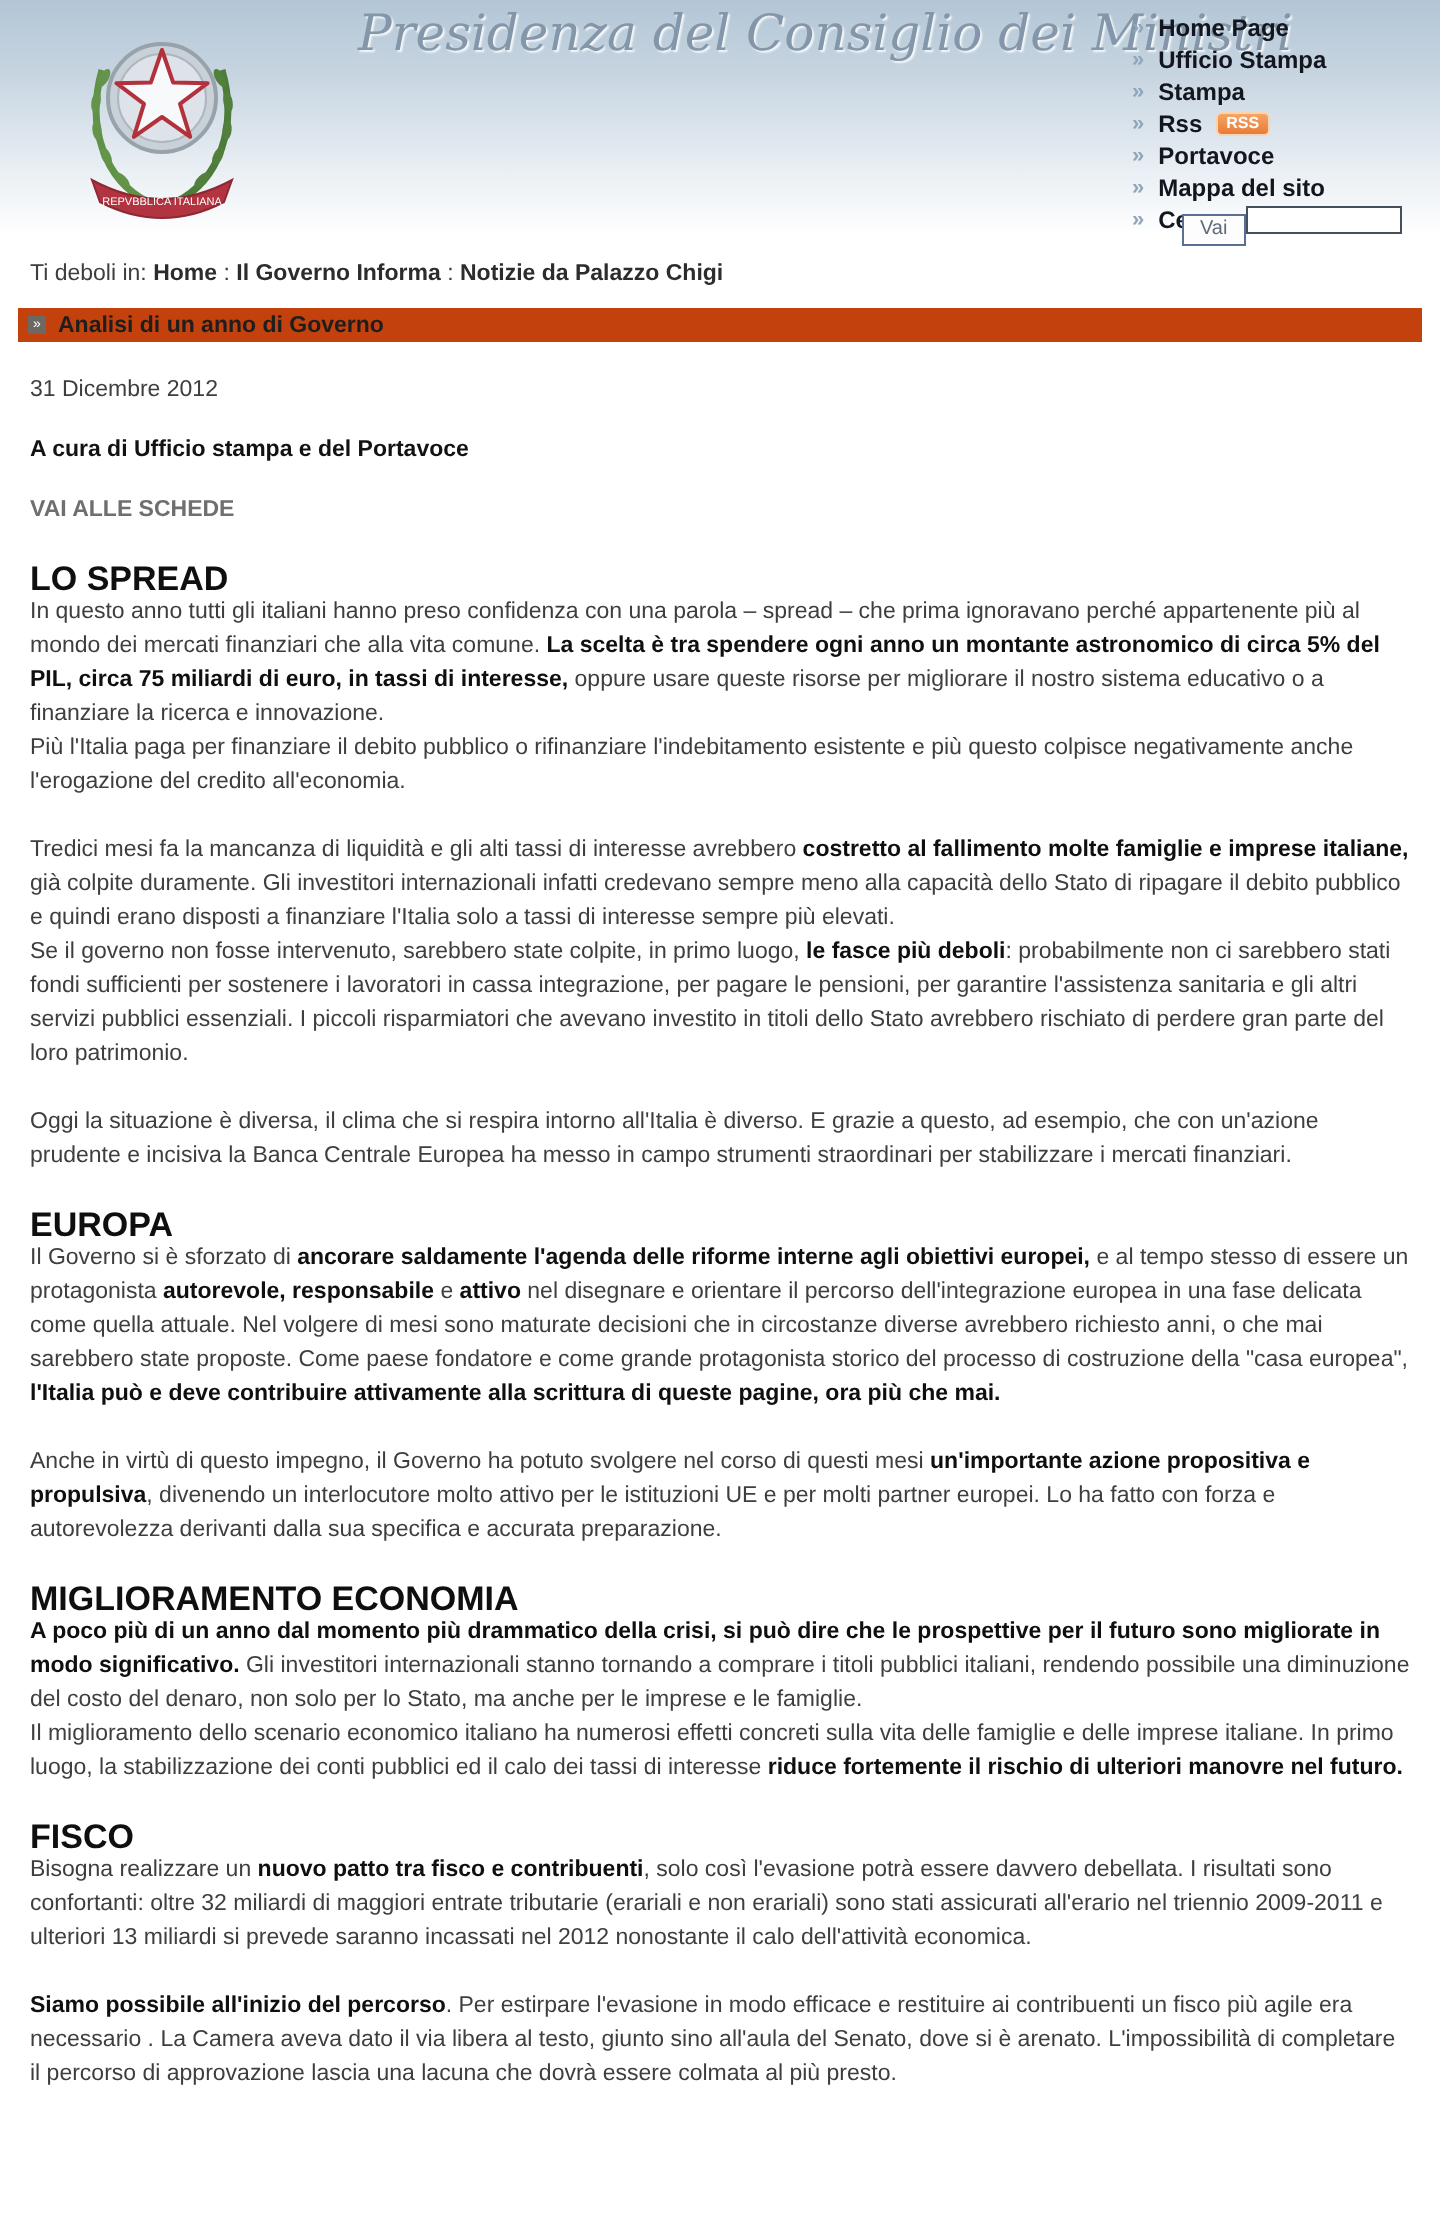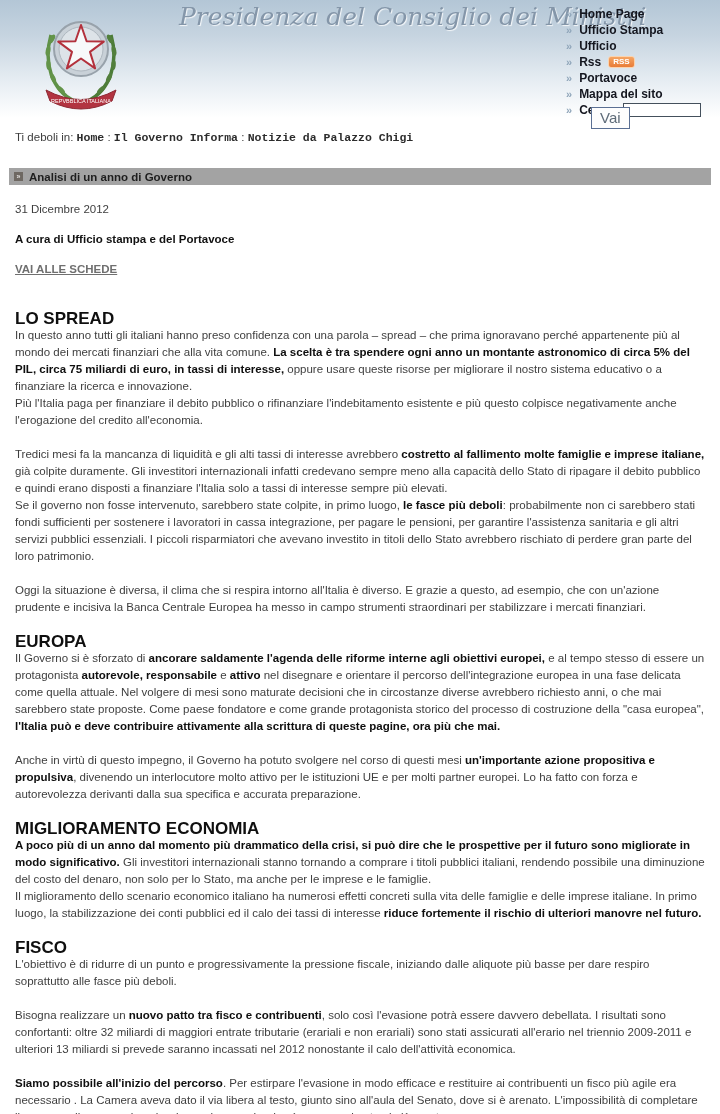--- a/index.html
+++ b/index.html
@@ -26,41 +26,41 @@
   .header-nav { position:absolute; right:6px; top:6px; width:148px; margin:0; padding:0; list-style:none; }
   .header-nav li { display:flex; align-items:center; gap:7px; height:16px; font-size:12px; font-weight:bold; color:#14161f; }
   .chev { color:#90a6ba; font-size:11px; font-weight:bold; flex:0 0 auto; }
   .rss-badge {
     background:linear-gradient(#f5a563,#e87c38); color:#fff; font-size:8px; font-weight:bold;
     padding:1px 4px; border-radius:3px; border:1px solid #fbd3ae; line-height:1; cursor:pointer;
   }
   .search-input { width:78px; height:14px; border:1px solid #44505c; font-size:11px; padding:0 2px; background:#fff; }
   .vai-btn {
     position:absolute; left:591px; top:107px; padding:1px 8px 2px;
-    background:#fdfdfd; border:1px solid #5a6f93; color:#5e6b78; font-size:15px;
+    background:#fdfdfd; border:1px solid #5a6f93; color:#5e6b78; font-size:10px;
     font-family:"Liberation Sans",sans-serif; cursor:pointer;
   }
   
   .breadcrumb { margin:13px 0 0 15px; font-size:11.5px; color:#3e3e3e; }
-  .bc-link { font-weight:bold; color:#2c2c2c; cursor:pointer;font-family:Liberation Mono, monospace; }
+  .bc-link { font-weight:bold; color:#2c2c2c; cursor:pointer; }
   
   .title-bar {
-    margin:24px 9px 0; background:#a3a3a3; height:17px;
+    margin:11px 9px 0; background:#c2410c; height:17px;
     display:flex; align-items:center; padding:0 5px; gap:6px;
   }
   .bullet-icon {
     width:9px; height:9px; background:#6e6862; color:#fff; font-size:7px; line-height:9px;
     text-align:center; flex:0 0 auto;
   }
   .title-bar h2 { font-size:11.5px; font-weight:bold; color:#1e1e1e; margin:0; }
   
   .article { margin:16px 15px 0; font-size:11.5px; line-height:17px; color:#3e3e3e; }
   .article .date   { margin-bottom:13px; }
   .article .byline { font-weight:bold; color:#121212; margin-bottom:13px; }
-  .article .schede-link { font-weight:bold; color:#6f6f6f; margin-bottom:32px; cursor:pointer;text-decoration:underline; }
+  .article .schede-link { font-weight:bold; color:#6f6f6f; margin-bottom:17px; cursor:pointer; }
   .article section h3 { font-size:17px; line-height:17px; margin:0; color:#0f0f0f; }
   .article section p  { margin:0 0 17px; }
   .article b { color:#0f0f0f; }
 </style>
 </head>
 <body>
 
 <div class="header">
   <svg class="emblem" viewBox="0 0 90 110">
 
@@ -94,21 +94,21 @@
       <li>
         <span class="chev">»</span>
         <span>Home Page</span>
       </li>
       <li>
         <span class="chev">»</span>
         <span>Ufficio Stampa</span>
       </li>
       <li>
         <span class="chev">»</span>
-        <span>Ufficio</span>
+        <span>Stampa</span>
       </li>
       <li>
         <span class="chev">»</span>
         <span>Rss</span>
         <span class="rss-badge">RSS</span>
       </li>
       <li>
         <span class="chev">»</span>
         <span>Portavoce</span>
       </li>
@@ -150,18 +150,17 @@
         <h3>EUROPA</h3>
         <p>Il Governo si è sforzato di <b>ancorare saldamente l'agenda delle riforme interne agli obiettivi europei,</b> e al tempo stesso di essere un protagonista <b>autorevole, responsabile</b> e <b>attivo</b> nel disegnare e orientare il percorso dell'integrazione europea in una fase delicata come quella attuale. Nel volgere di mesi sono maturate decisioni che in circostanze diverse avrebbero richiesto anni, o che mai sarebbero state proposte. Come paese fondatore e come grande protagonista storico del processo di costruzione della "casa europea", <b>l'Italia può e deve contribuire attivamente alla scrittura di queste pagine, ora più che mai.</b></p>
         <p>Anche in virtù di questo impegno, il Governo ha potuto svolgere nel corso di questi mesi <b>un'importante azione propositiva e propulsiva</b>, divenendo un interlocutore molto attivo per le istituzioni UE e per molti partner europei. Lo ha fatto con forza e autorevolezza derivanti dalla sua specifica e accurata preparazione.</p>
       </section>
       <section>
         <h3>MIGLIORAMENTO ECONOMIA</h3>
         <p><b>A poco più di un anno dal momento più drammatico della crisi, si può dire che le prospettive per il futuro sono migliorate in modo significativo.</b> Gli investitori internazionali stanno tornando a comprare i titoli pubblici italiani, rendendo possibile una diminuzione del costo del denaro, non solo per lo Stato, ma anche per le imprese e le famiglie.<br>Il miglioramento dello scenario economico italiano ha numerosi effetti concreti sulla vita delle famiglie e delle imprese italiane. In primo luogo, la stabilizzazione dei conti pubblici ed il calo dei tassi di interesse <b>riduce fortemente il rischio di ulteriori manovre nel futuro.</b></p>
       </section>
       <section>
         <h3>FISCO</h3>
-        <p>L'obiettivo è di ridurre di un punto e progressivamente la pressione fiscale, iniziando dalle aliquote più basse per dare respiro soprattutto alle fasce più deboli.</p>
         <p>Bisogna realizzare un <b>nuovo patto tra fisco e contribuenti</b>, solo così l'evasione potrà essere davvero debellata. I risultati sono confortanti: oltre 32 miliardi di maggiori entrate tributarie (erariali e non erariali) sono stati assicurati all'erario nel triennio 2009-2011 e ulteriori 13 miliardi si prevede saranno incassati nel 2012 nonostante il calo dell'attività economica.</p>
         <p><b>Siamo possibile all'inizio del percorso</b>. Per estirpare l'evasione in modo efficace e restituire ai contribuenti un fisco più agile era necessario . La Camera aveva dato il via libera al testo, giunto sino all'aula del Senato, dove si è arenato. L'impossibilità di completare il percorso di approvazione lascia una lacuna che dovrà essere colmata al più presto.</p>
       </section>
     </div>
 </div>
 
 </body></html>

